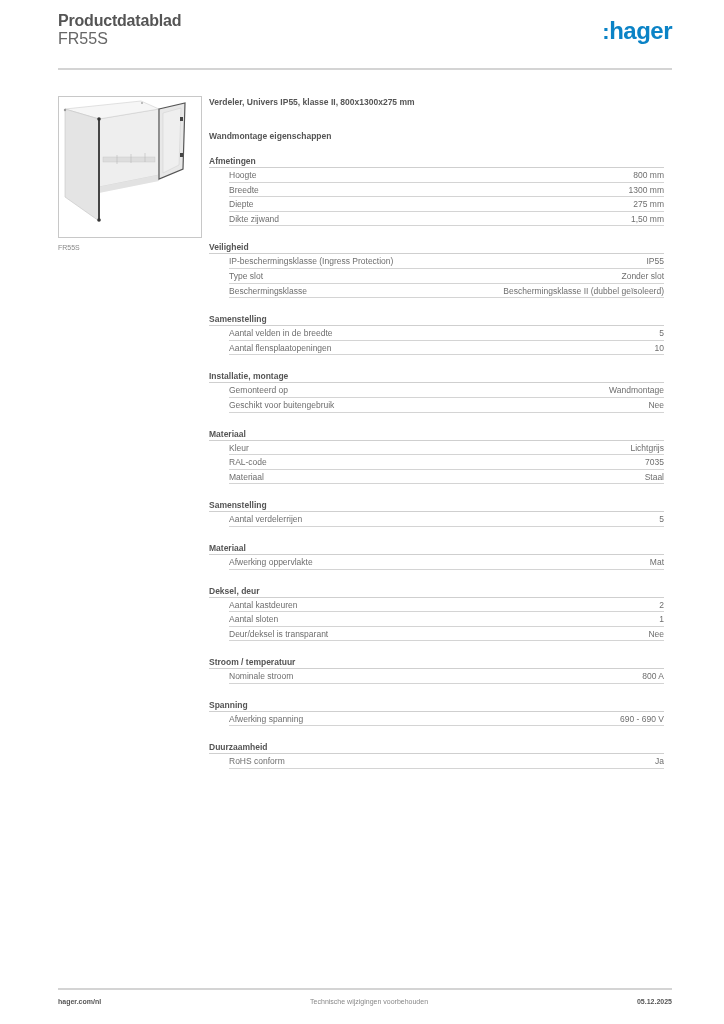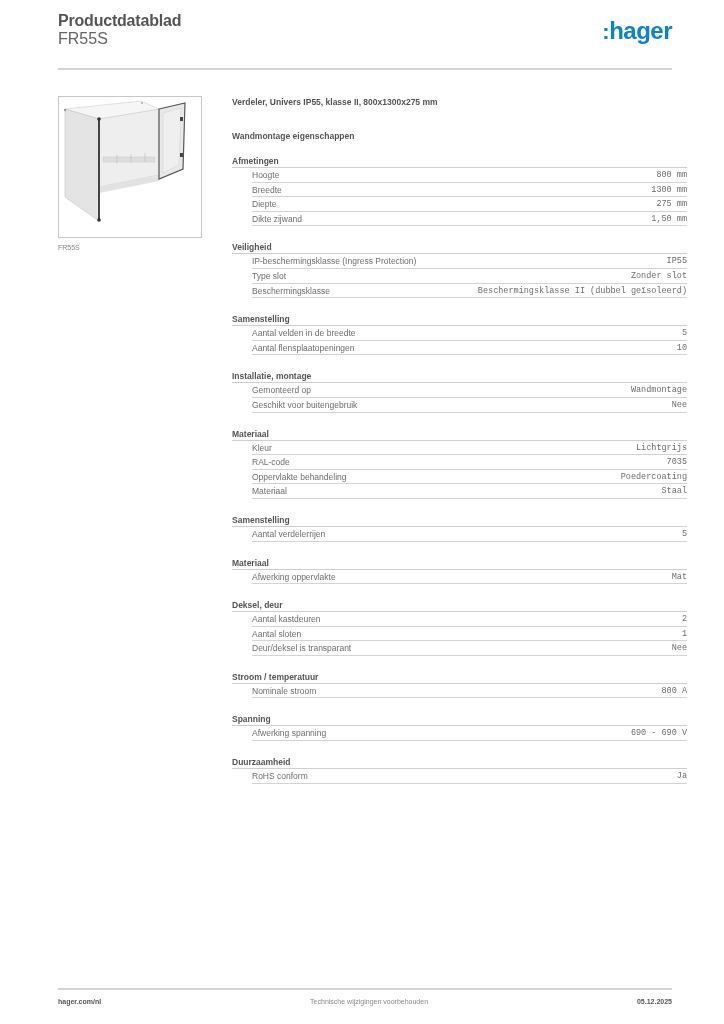--- a/index.html
+++ b/index.html
@@ -33,21 +33,21 @@
     }
     .product-image {
       position: absolute; left: 58px; top: 96px; width: 144px; height: 142px;
       border: 1px solid #c8c8c8; background: #fff;
     }
     .product-caption {
       position: absolute; left: 58px; top: 244px;
       font-size: 7px; color: #888888;
     }
     .content {
-      position: absolute; left: 232px; top: 96px; width: 455px;
+      position: absolute; left: 209px; top: 96px; width: 455px;
     }
     .desc {
       font-size: 8.5px; font-weight: bold; color: #555555; line-height: 12px;
       height: 12px;
     }
     .tech-title {
       margin-top: 22px;
       font-size: 8.5px; font-weight: bold; color: #555555; line-height: 12px;
     }
     .section { margin-top: 14px; }
@@ -59,21 +59,21 @@
       padding-top: 1px;
     }
     .row {
       display: flex; justify-content: space-between;
       font-size: 8.5px; color: #6e6e6e;
       line-height: 12px; height: 14.6px;
       border-bottom: 1.5px solid #d4d4d4;
       padding-top: 1px;
       margin-left: 20px;
     }
-    .row .val { text-align: center; font-family: Liberation Mono, monospace; }
+    .row .val { text-align: center; }
     .footer-rule {
       position: absolute; left: 58px; top: 988px; width: 614px; height: 1.5px;
       background: #d4d4d4;
     }
     .footer {
       position: absolute; left: 58px; top: 998px; width: 614px;
       display: flex; justify-content: space-between; align-items: center;
       font-size: 7px;
     }
     .footer .left { font-weight: bold; color: #555555; }
@@ -184,24 +184,20 @@
         <div class="section-title">Materiaal</div>
         <div class="row">
           <span class="lbl">Kleur</span>
           <span class="val">Lichtgrijs</span>
         </div>
         <div class="row">
           <span class="lbl">RAL-code</span>
           <span class="val">7035</span>
         </div>
         <div class="row">
-          <span class="lbl">Oppervlakte behandeling</span>
-          <span class="val">Poedercoating</span>
-        </div>
-        <div class="row">
           <span class="lbl">Materiaal</span>
           <span class="val">Staal</span>
         </div>
       </div>
       <div class="section">
         <div class="section-title">Samenstelling</div>
         <div class="row">
           <span class="lbl">Aantal verdelerrijen</span>
           <span class="val">5</span>
         </div>

